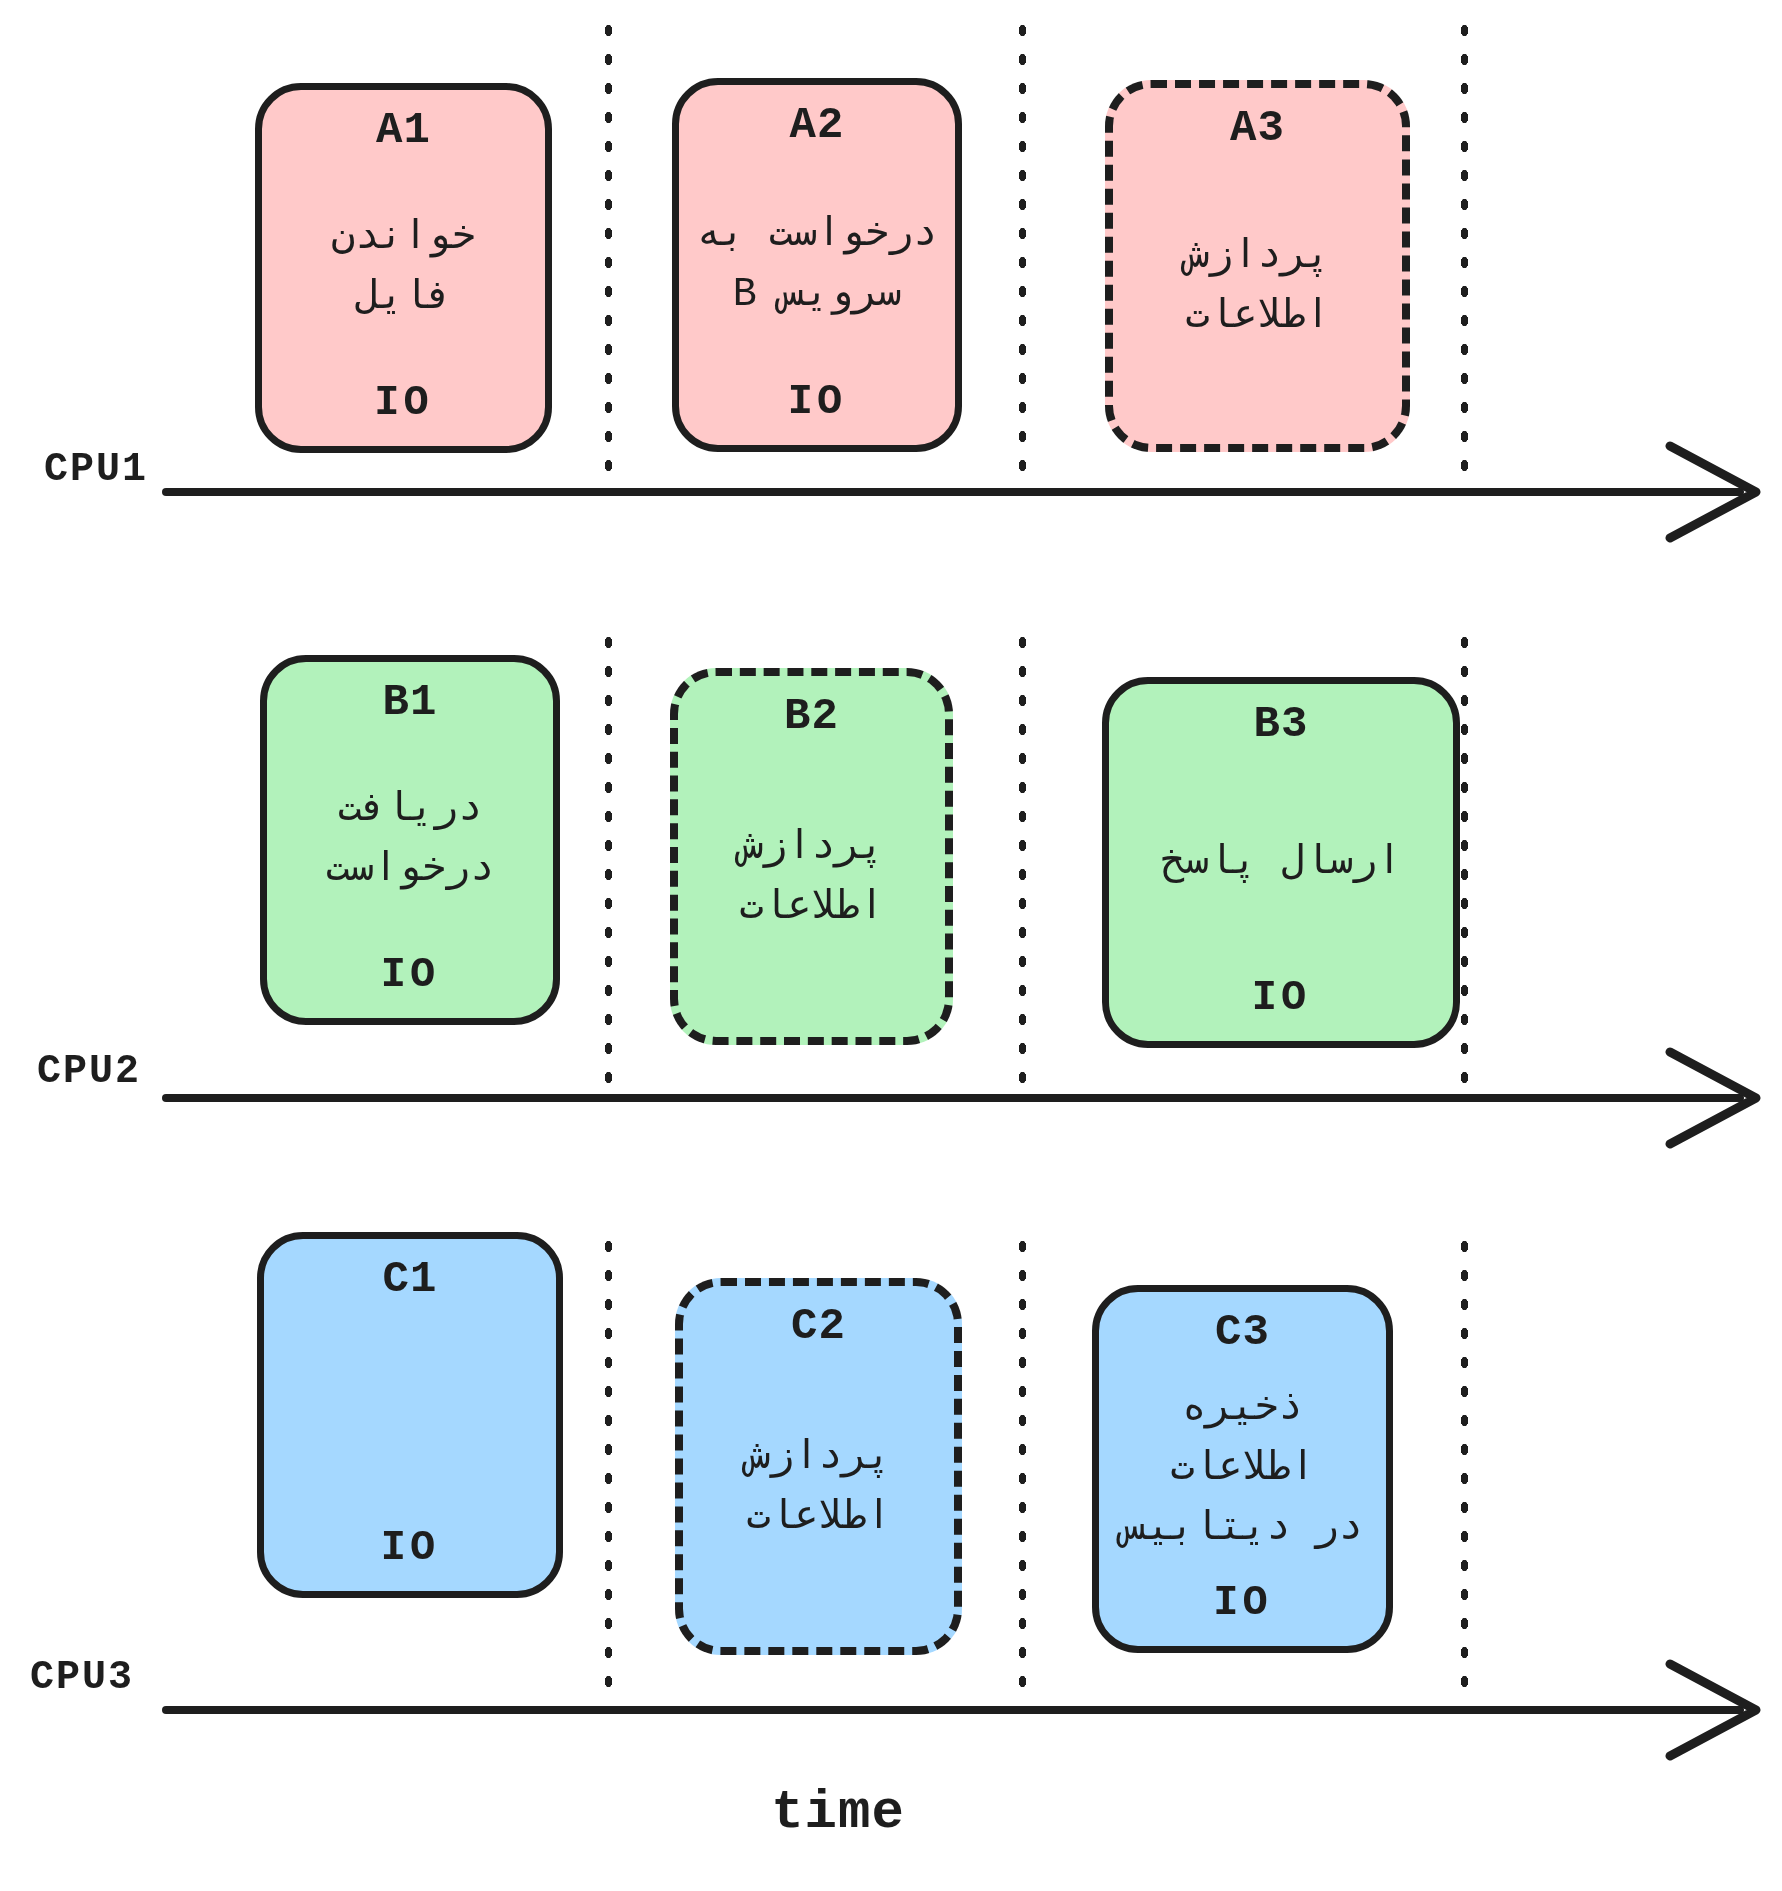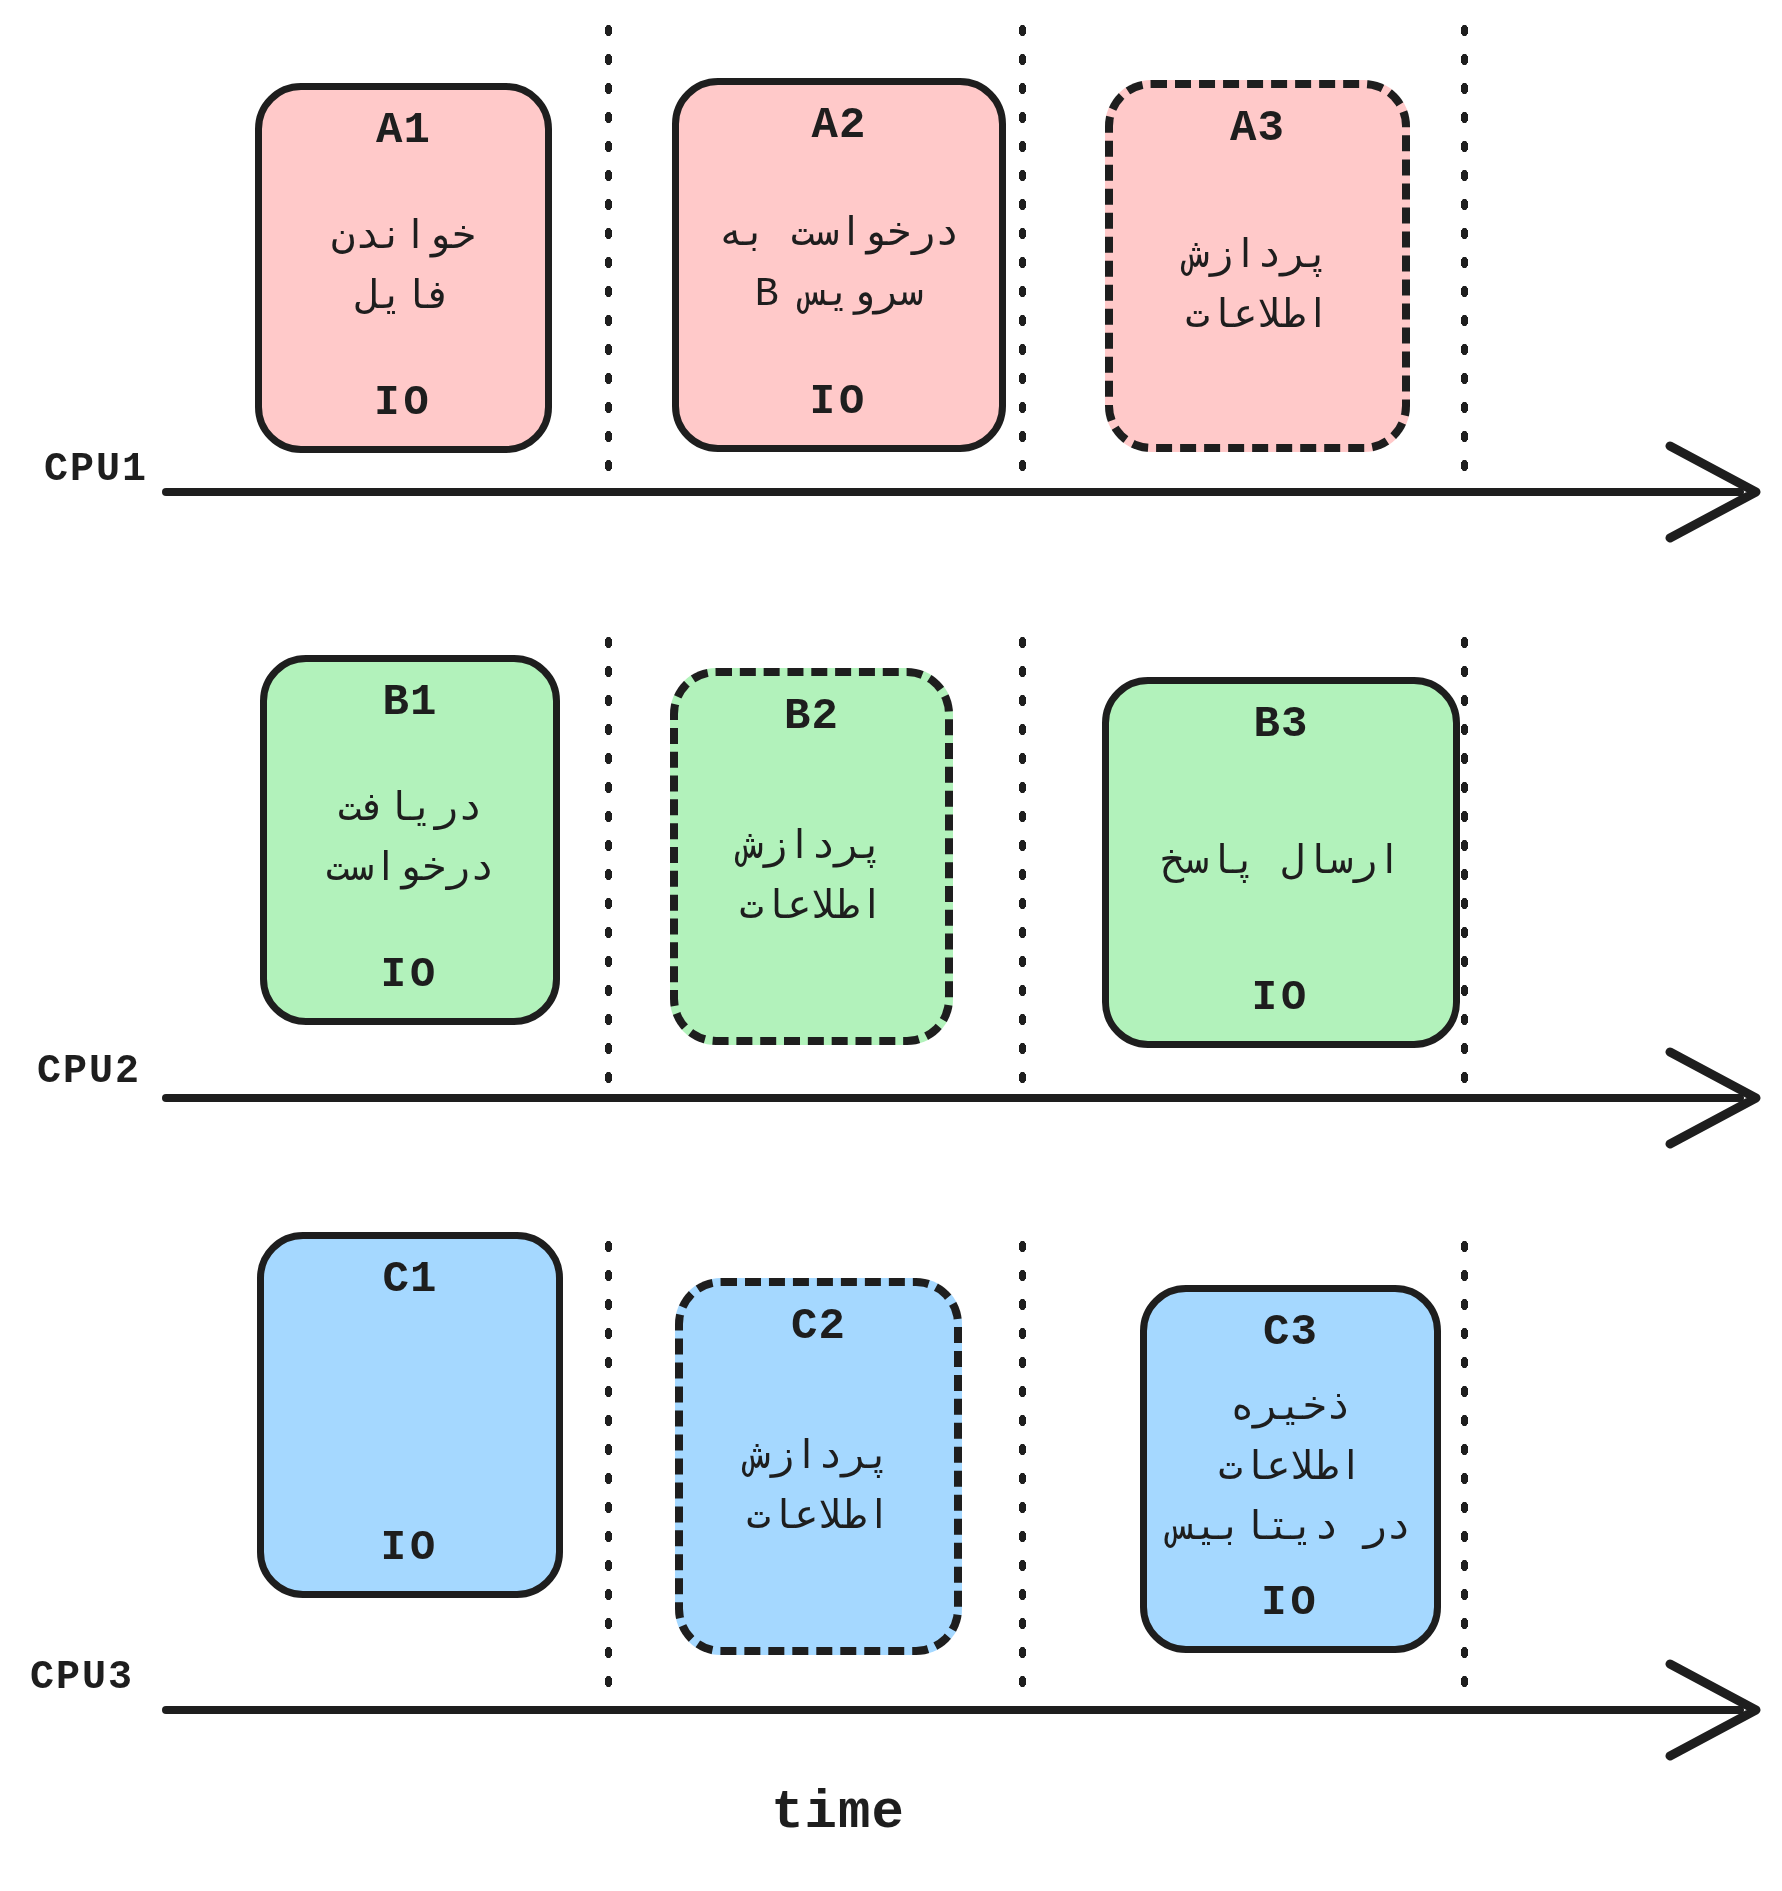--- a/index.html
+++ b/index.html
@@ -33,28 +33,28 @@
     text-align:center;
     font-size:40px;
     line-height:1.5;
     flex:1 1 auto;
     display:flex;align-items:center;justify-content:center;
   }
   .task-tag{
     font-size:42px;font-weight:600;letter-spacing:4px;line-height:1;
   }
   .a1{left:255px;top:83px;width:297px;height:370px;}
-  .a2{left:672px;top:78px;width:334px;height:374px;}
+  .a2{left:672px;top:78px;width:290px;height:374px;}
   .a3{left:1105px;top:80px;width:305px;height:372px;}
   .b1{left:260px;top:655px;width:300px;height:370px;}
   .b2{left:670px;top:668px;width:283px;height:377px;}
   .b3{left:1102px;top:677px;width:358px;height:371px;}
   .c1{left:257px;top:1232px;width:306px;height:366px;}
   .c2{left:675px;top:1278px;width:287px;height:377px;}
-  .c3{left:1092px;top:1285px;width:301px;height:368px;margin-left:48px;}
+  .c3{left:1092px;top:1285px;width:301px;height:368px;}
   
   .dot-line{
     position:absolute;
     width:9px;
     background-image:radial-gradient(4px 6px at 50% 50%, #1e1e1e 92%, transparent 100%);
     background-size:9px 29px;
     background-repeat:repeat-y;
   }
   .dr1{top:16px;height:466px;}
   .dr2{top:628px;height:466px;}

